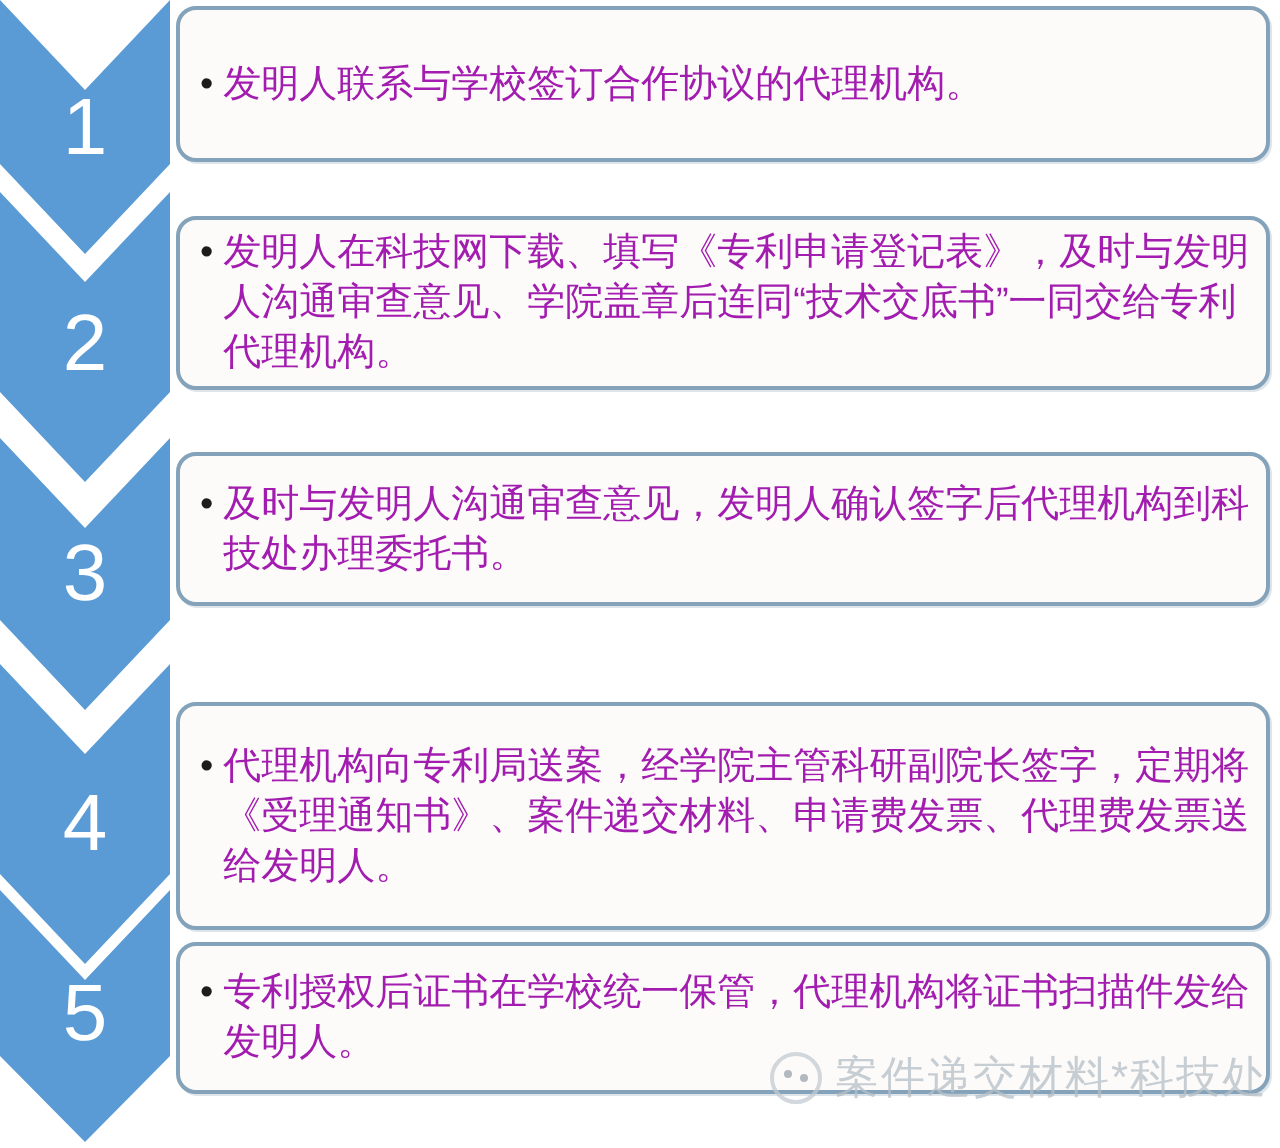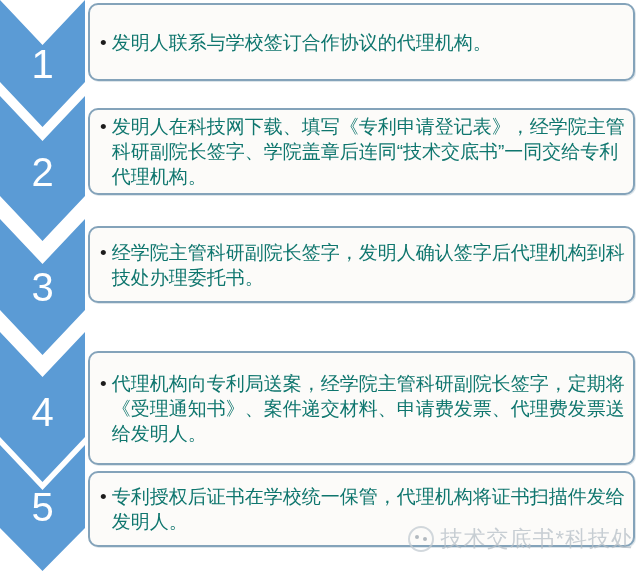--- a/index.html
+++ b/index.html
@@ -72,21 +72,21 @@
     flex: 0 0 auto;
     font-size: 19px;
     line-height: 25px;
     color: #1c1c1c;
     margin: 0 5px 0 2px;
   }
   .step-text {
     flex: 1 1 auto;
     font-size: 19px;
     line-height: 25px;
-    color: #0f766e;
+    color: #a21caf;
     text-align: left;
     letter-spacing: 0;
   }
 
   
   .watermark {
     position: absolute;
     right: 6px;
     top: 524px;
     display: flex;
@@ -141,28 +141,28 @@
   <div class="step-box box1">
     <div class="bullet-row">
       <span class="bullet">•</span>
       <span class="step-text">发明人联系与学校签订合作协议的代理机构。</span>
     </div>
   </div>
 
   <div class="step-box box2">
     <div class="bullet-row">
       <span class="bullet">•</span>
-      <span class="step-text">发明人在科技网下载、填写《专利申请登记表》，经学院主管科研副院长签字、学院盖章后连同“技术交底书”一同交给专利代理机构。</span>
+      <span class="step-text">发明人在科技网下载、填写《专利申请登记表》，及时与发明人沟通审查意见、学院盖章后连同“技术交底书”一同交给专利代理机构。</span>
     </div>
   </div>
 
   <div class="step-box box3">
     <div class="bullet-row">
       <span class="bullet">•</span>
-      <span class="step-text">经学院主管科研副院长签字，发明人确认签字后代理机构到科技处办理委托书。</span>
+      <span class="step-text">及时与发明人沟通审查意见，发明人确认签字后代理机构到科技处办理委托书。</span>
     </div>
   </div>
 
   <div class="step-box box4">
     <div class="bullet-row">
       <span class="bullet">•</span>
       <span class="step-text">代理机构向专利局送案，经学院主管科研副院长签字，定期将《受理通知书》、案件递交材料、申请费发票、代理费发票送给发明人。</span>
     </div>
   </div>
 
@@ -171,16 +171,16 @@
       <span class="bullet">•</span>
       <span class="step-text">专利授权后证书在学校统一保管，代理机构将证书扫描件发给发明人。</span>
     </div>
   </div>
 
   <div class="watermark">
     <span class="wm-logo">
       <i class="dot d1"></i>
         <i class="dot d2"></i>
     </span>
-    <span class="wm-text">技术交底书*科技处</span>
+    <span class="wm-text">案件递交材料*科技处</span>
   </div>
 
 </div>
 
 </body></html>

